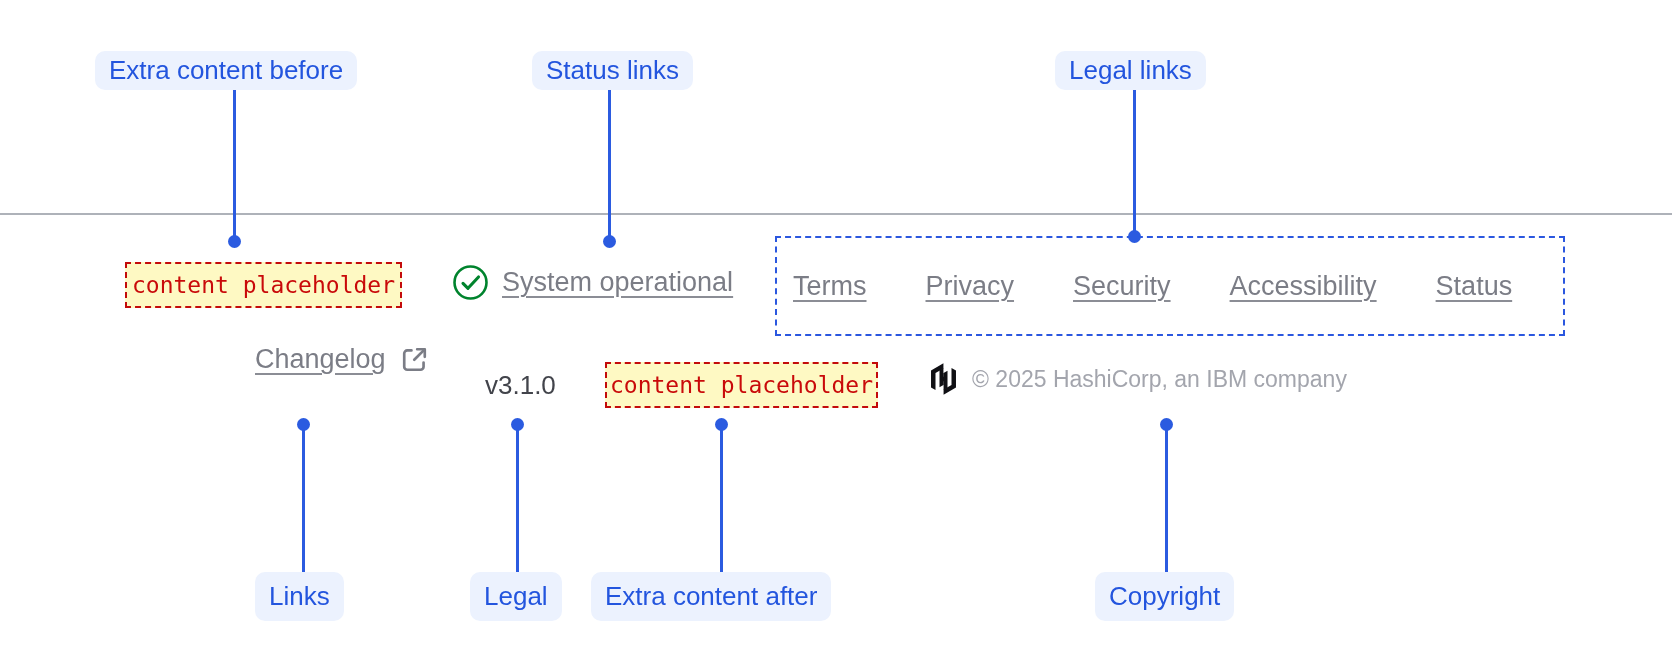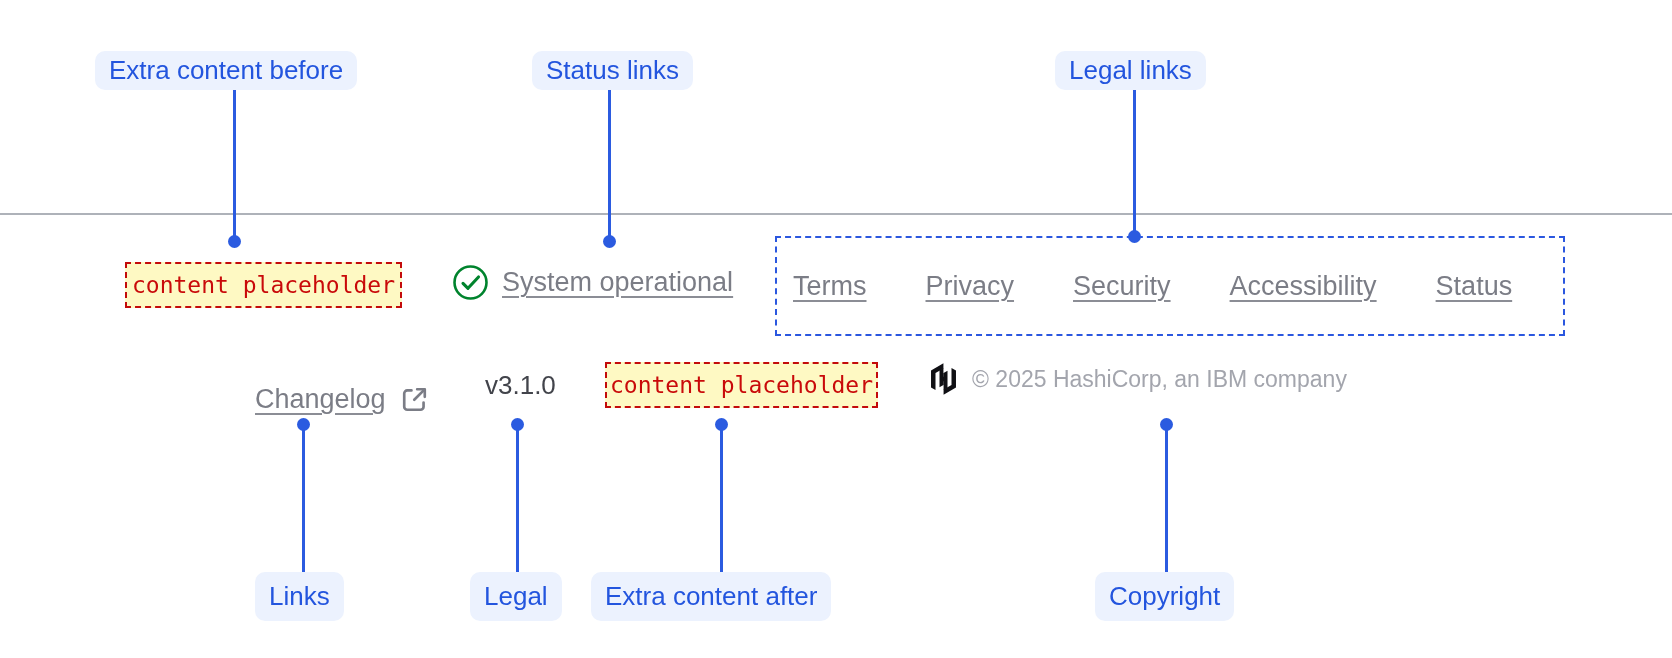--- a/index.html
+++ b/index.html
@@ -31,21 +31,21 @@
     color:#7B7D86;font-size:27px;text-decoration:underline;
     text-decoration-thickness:2px;text-underline-offset:5px;
     text-decoration-color:#8B8D95;white-space:nowrap;cursor:pointer;
   }
   .status{position:absolute;left:452px;top:264px;display:flex;align-items:center;gap:13px;}
   .legal-box{
     position:absolute;left:775px;top:236px;width:790px;height:100px;
     box-sizing:border-box;border:2px dashed #2B57DF;
     display:flex;align-items:center;gap:59px;padding-left:16px;z-index:1;
   }
-  .changelog{position:absolute;left:255px;top:384px;display:flex;align-items:center;gap:14px;}
+  .changelog{position:absolute;left:255px;top:344px;display:flex;align-items:center;gap:14px;}
   .version{position:absolute;left:485px;top:370px;font-size:26px;color:#42444B;white-space:nowrap;}
   .copyright{position:absolute;left:929px;top:363px;display:flex;align-items:center;gap:14px;}
   .copyright-text{font-size:23px;color:#A3A5AD;white-space:nowrap;}
   .icon{display:inline-flex;align-items:center;justify-content:center;}
 </style>
 </head>
 <body>
 
 <div class="ann-pill" style="left:95px;top:51px">
     <span>Extra content before</span>

